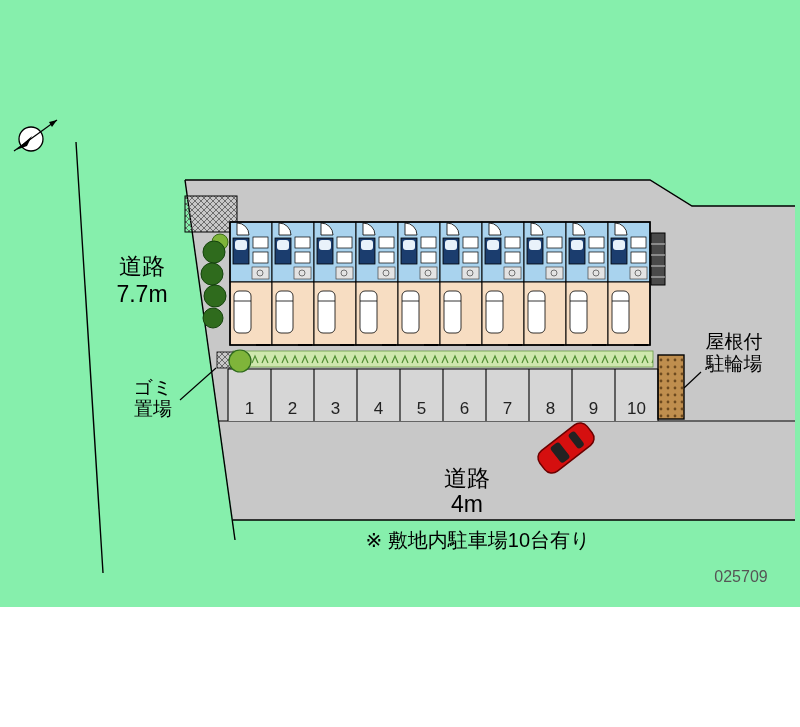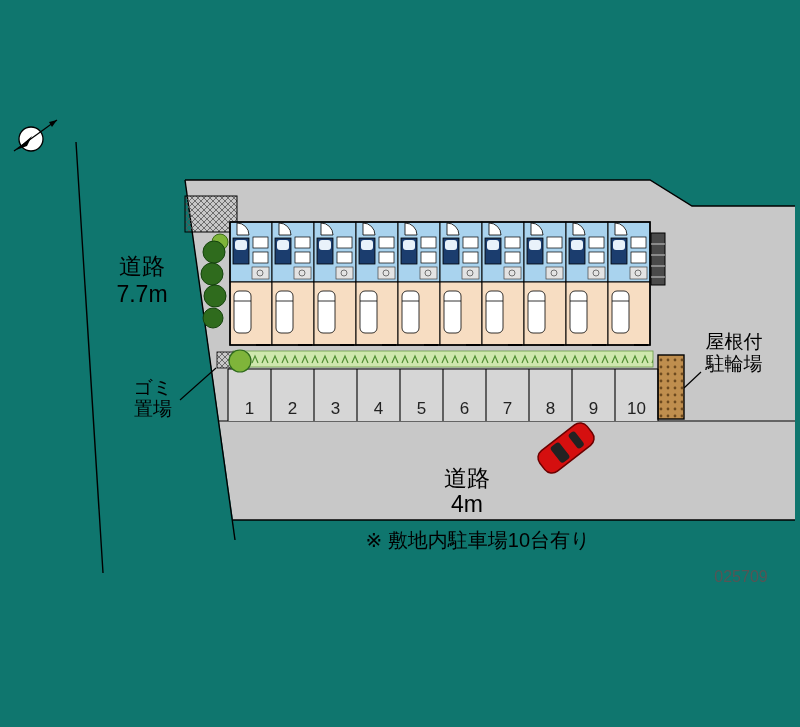--- a/index.html
+++ b/index.html
@@ -1,16 +1,16 @@
 <!DOCTYPE html>
 <html><head>
 <meta charset="utf-8">
 <style>
   html,body{margin:0;padding:0;background:#fff;}
-  .stage{width:800px;height:727px;position:relative;background:#0f766e;overflow:hidden;}
+  .stage{width:800px;height:607px;position:relative;background:#86efac;overflow:hidden;}
   svg{display:block;}
   text{font-family:"Liberation Sans","DejaVu Sans",sans-serif;fill:#000;}
   .lbl-lg{font-size:23px;}
   .lbl-md{font-size:19px;}
   .note{font-size:20px;}
   .ref{font-size:16px;fill:#555;}
   .stall-num{font-size:17px;fill:#222;}
 </style>
 </head>
 <body>

